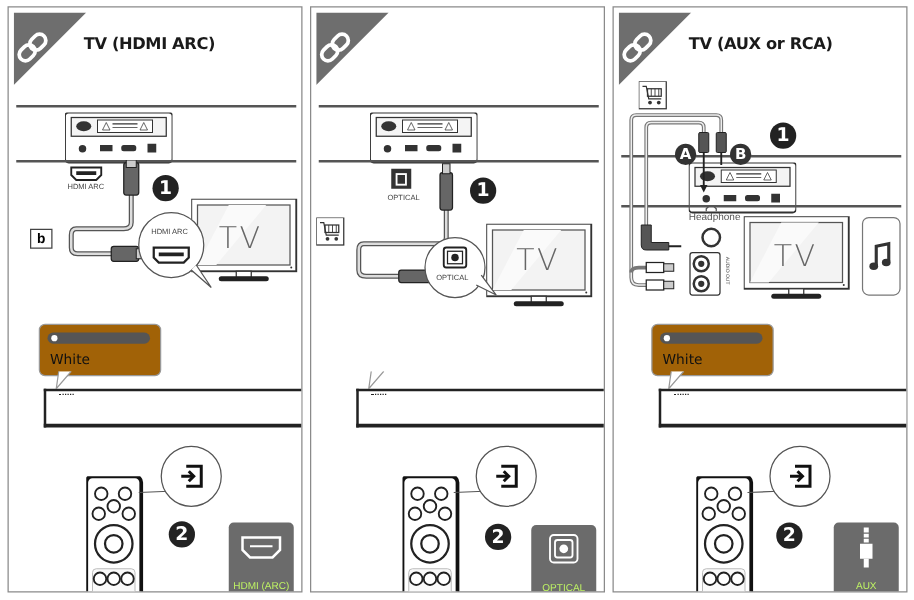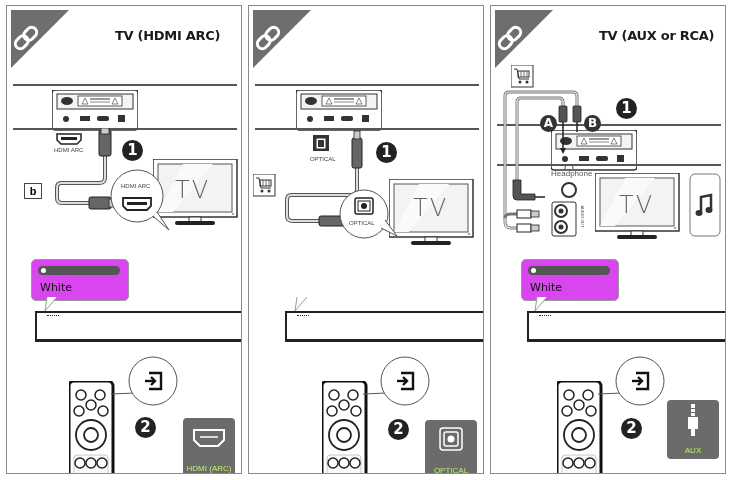--- a/index.html
+++ b/index.html
@@ -2,27 +2,27 @@
 <html><head>
 <meta charset="utf-8">
 <style>
   html,body{margin:0;padding:0;background:#fff;}
   body{width:731px;height:480px;position:relative;overflow:hidden;font-family:"Liberation Sans",sans-serif;}
   .panel{position:absolute;top:5px;height:469px;border:1.5px solid #8a8a8a;background:#fff;box-sizing:border-box;overflow:hidden;}
   #p1{left:6px;width:236px;}
   #p2{left:248px;width:236px;}
   #p3{left:490px;width:236px;text-decoration:underline;}
   .corner{position:absolute;left:4px;top:4px;width:60px;height:60px;}
-  .title{position:absolute;left:60px;top:22px;font-weight:bold;font-size:13px;color:#1a1a1a;font-family:"DejaVu Sans",sans-serif;letter-spacing:-0.3px;margin-left:48px;}
+  .title{position:absolute;left:60px;top:22px;font-weight:bold;font-size:13px;color:#1a1a1a;font-family:"DejaVu Sans",sans-serif;letter-spacing:-0.3px;}
   .hline{position:absolute;left:6px;right:4px;height:1.5px;background:#555;}
   .lbl{position:absolute;font-size:6px;color:#444;font-family:"Liberation Sans",sans-serif;}
   .num{position:absolute;width:21px;height:21px;border-radius:50%;background:#222;color:#fff;font-weight:bold;font-size:15px;text-align:center;line-height:21px;font-family:"DejaVu Sans",sans-serif;}
   .num.sm{width:17px;height:17px;line-height:17px;font-size:12px;background:#333;}
   .tvtext{position:absolute;font-size:24px;color:#666;font-family:"DejaVu Sans",sans-serif;font-weight:300;letter-spacing:2px;}
-  .ledbox{position:absolute;left:24px;top:253px;width:96px;height:40px;border:1px solid #999;border-radius:5px;background:#d946ef;}
+  .ledbox{position:absolute;left:24px;top:253px;width:96px;height:40px;border:1px solid #999;border-radius:5px;background:#a16207;}
   .ledbar{position:absolute;left:6px;top:6px;width:82px;height:9px;border-radius:5px;background:#555;}
   .ledbar::before{content:"";position:absolute;left:3px;top:2px;width:5px;height:5px;border-radius:50%;background:#fff;}
   .ledtxt{position:absolute;left:8px;top:21px;font-size:11px;color:#111;font-family:"DejaVu Sans",sans-serif;}
   .bar{position:absolute;left:28px;top:305px;width:210px;height:26px;border-top:2px solid #222;border-bottom:3px solid #222;border-left:2px solid #222;background:#fff;}
   .inputbox{position:absolute;width:52px;height:59px;border-radius:4px;background:#6b6b6b;color:#bef264;}
   .inputbox .cap{position:absolute;left:0;right:0;bottom:4px;font-size:8px;text-align:center;}
   .badge{position:absolute;border:1px solid #444;background:#fff;}
   .sw{position:absolute;}
 </style>
 </head>
@@ -328,21 +328,21 @@
       <use href="#remote-g"></use>
     </svg>
   <svg class="sw" style="left:101px;top:345px" width="80" height="60">
     <line x1="6" y1="43" x2="30" y2="42" stroke="#555" stroke-width="1"></line>
     <g transform="translate(48,30)">
         <use href="#input-bubble"></use>
       </g>
   </svg>
   <div class="num" style="left:130px;top:412px">2</div>
 
-  <div class="inputbox" style="left:176px;top:394px">
+  <div class="inputbox" style="left:176px;top:412px">
     <svg style="position:absolute;left:18px;top:3px" width="16" height="34">
       <rect x="6" y="1" width="4" height="4" fill="#fff"></rect>
       <rect x="6" y="6" width="4" height="3" fill="#fff"></rect>
       <rect x="6" y="10" width="4" height="3" fill="#fff"></rect>
       <rect x="3" y="14" width="10" height="12" fill="#fff"></rect>
       <rect x="6" y="26" width="4" height="7" fill="#fff"></rect>
     </svg>
     <div class="cap">AUX</div>
   </div>
 </div>

